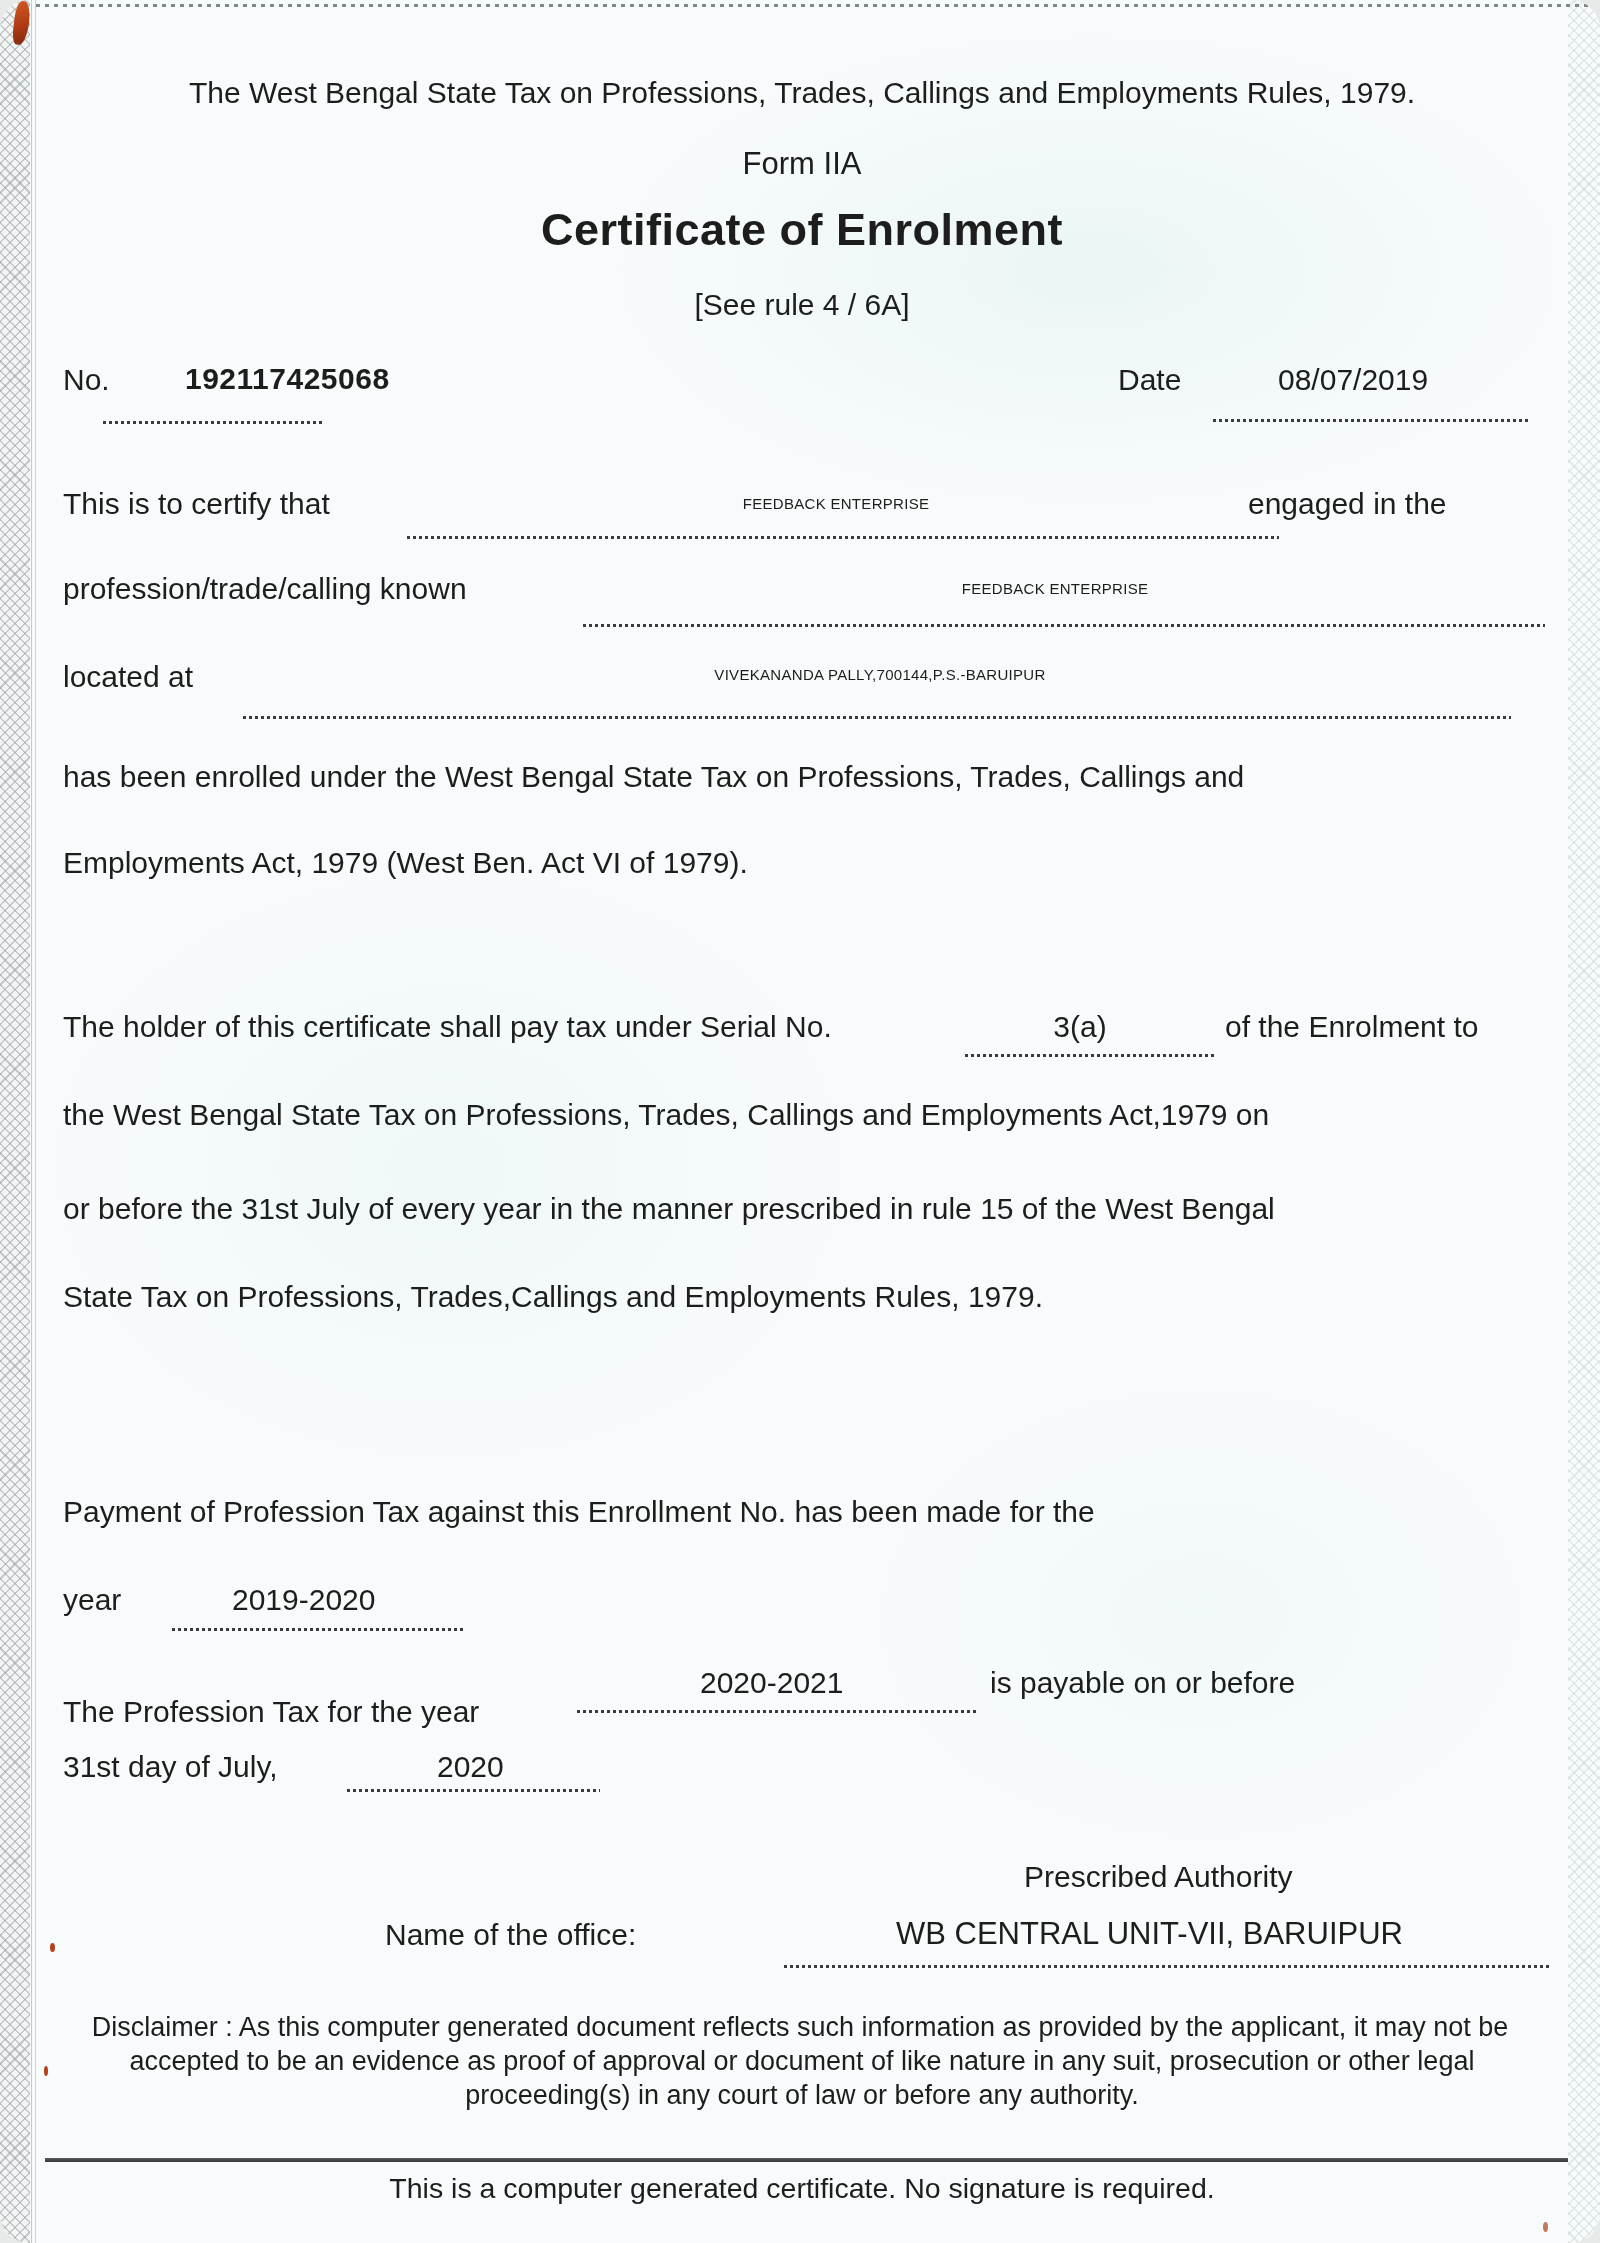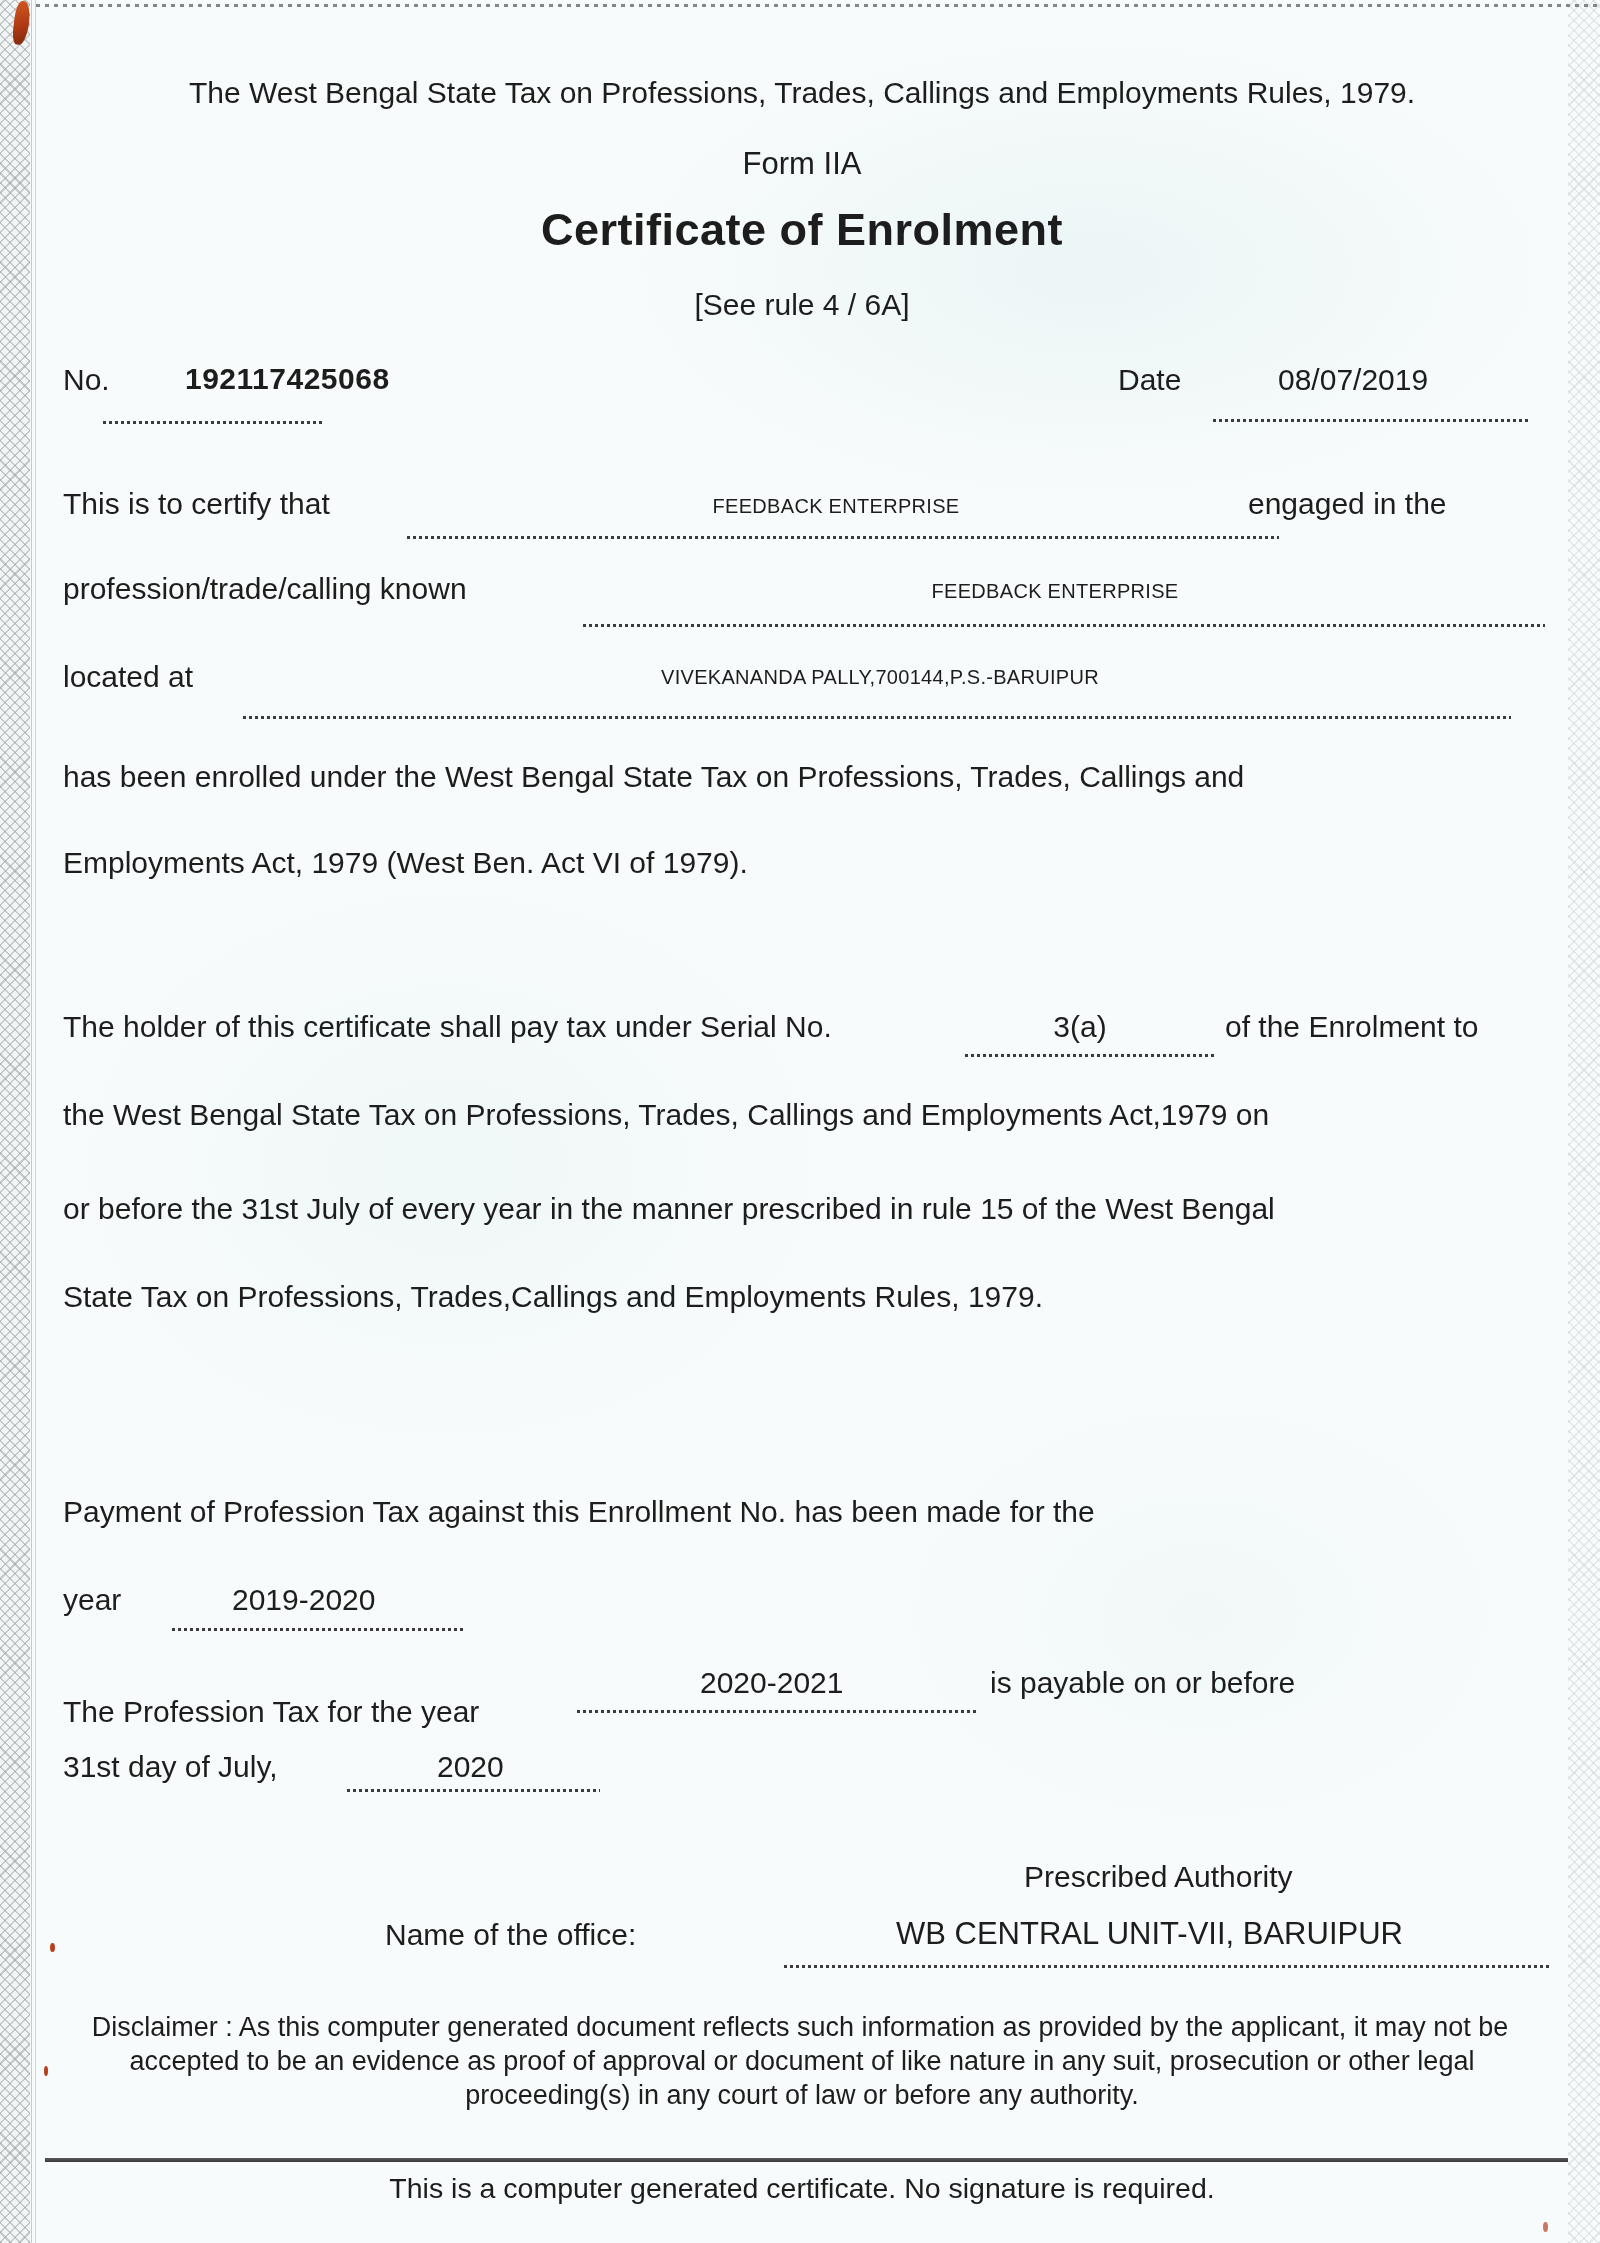--- a/index.html
+++ b/index.html
@@ -8,20 +8,21 @@
     width:1600px;height:2243px;
     margin:0 auto;
     overflow:hidden;
     font-family:"Liberation Sans","DejaVu Sans",sans-serif;
     color:#1d1d1d;
     background:
       radial-gradient(700px 350px at 68% 12%, rgba(186,224,228,.20), transparent 70%),
       radial-gradient(600px 450px at 28% 52%, rgba(186,224,228,.13), transparent 70%),
       radial-gradient(500px 350px at 75% 72%, rgba(186,224,228,.10), transparent 70%),
       #f8fbfb;
+    border-radius: 29px;
   }
   
   .edge-left{
     position:absolute;left:0;top:0;bottom:0;width:30px;
     background-color:#f3f5f5;
     background-image:
       repeating-linear-gradient(45deg, rgba(150,160,162,.50) 0 1.5px, transparent 1.5px 7px),
       repeating-linear-gradient(-45deg, rgba(150,160,162,.50) 0 1.5px, transparent 1.5px 7px);
   }
   .edge-left-line{
@@ -41,21 +42,21 @@
   .redmark{
     position:absolute;left:14px;top:1px;width:15px;height:44px;
     background:linear-gradient(160deg,#d05a22 0%,#b03a14 55%,#7e2a0e 100%);
     border-radius:45% 55% 60% 40%;
     transform:rotate(7deg);
   }
   .speck{position:absolute;background:#b5401c;border-radius:50%;}
 
   .line{position:absolute;white-space:nowrap;font-size:30px;line-height:1.15;}
   .center{left:40px;width:1524px;text-align:center;}
-  .small{font-size:20px;letter-spacing:.3px;}
+  .small{font-size:15px;letter-spacing:.3px;}
   .bold{font-weight:bold;}
   .doc-title{font-size:45px;font-weight:bold;letter-spacing:.5px;}
   .dotline{
     position:absolute;height:3px;
     background-image:repeating-linear-gradient(90deg,#3b3b3b 0 3px,transparent 3px 6px);
   }
   .solidline{position:absolute;height:4px;background:linear-gradient(180deg,#5a5a5a,#383838);}
   .disc{font-size:27px;}
   .footnote{font-size:28.5px;}
 </style>

